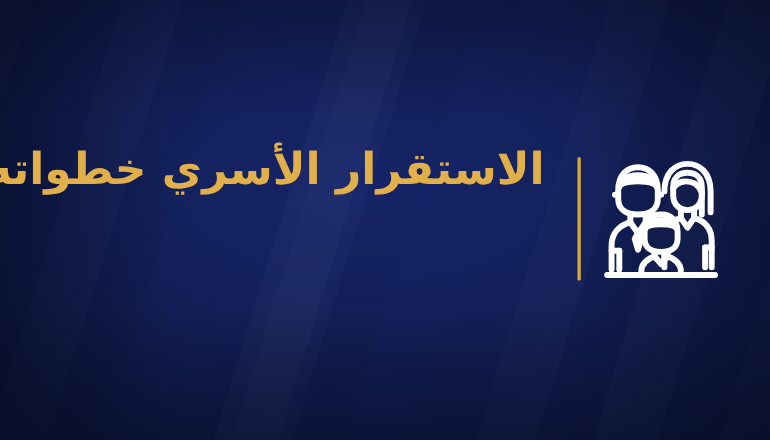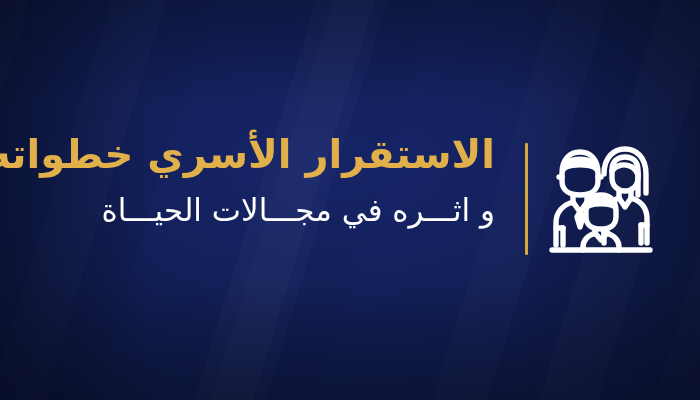--- a/index.html
+++ b/index.html
@@ -123,21 +123,20 @@
 
   <div class="bg-base"></div>
   <div class="bg-streaks"></div>
   <div class="bg-streaks2"></div>
   <div class="bg-vignette"></div>
 
   <div class="content">
 
     <div class="text-block">
       <h1 class="title">الاستقرار الأسري خطواته</h1>
-      <p class="subtitle">و اثـــره في مجـــالات الحيـــاة</p>
     </div>
 
     <div class="divider"></div>
 
     <div class="family-icon">
       <svg viewBox="0 0 112 120" fill="none" stroke="#ffffff" stroke-width="5.4" stroke-linecap="round" stroke-linejoin="round">
 
         <path d="M58 41 C58 24 68 16 79 16 C90 16 100 24 100 41 L100 60"></path>
 
         <path d="M66 37 C66 28 72 24 79 24 C86 24 92 28 92 37 L92 45

